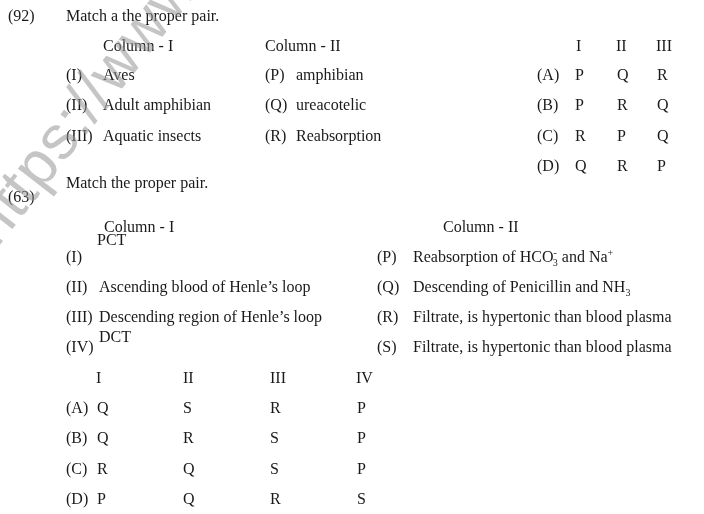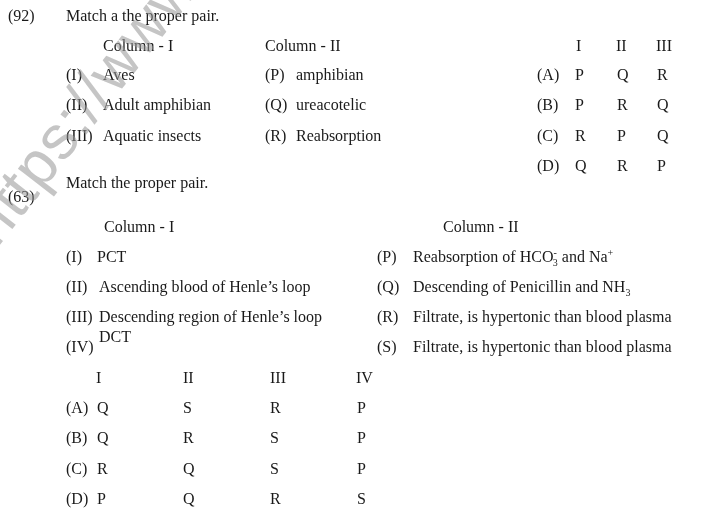--- a/index.html
+++ b/index.html
@@ -74,21 +74,21 @@
 </div>
 
 <div>
   <span class="abs" style="left:8px;top:187px;">(63)</span>
   <span class="abs" style="left:66px;top:173px;">Match the proper pair.</span>
 
   <span class="abs bold" style="left:104px;top:217px;">Column - I</span>
   <span class="abs bold" style="left:443px;top:217px;">Column - II</span>
 
   <span class="abs" style="left:66px;top:247px;">(I)</span>
-  <span class="abs" style="left:97px;top:247px;">PCT</span>
+  <span class="abs" style="left:97px;top:230px;">PCT</span>
   <span class="abs" style="left:66px;top:277px;">(II)</span>
   <span class="abs" style="left:99px;top:277px;">Ascending blood of Henle’s loop</span>
   <span class="abs" style="left:66px;top:307px;">(III)</span>
   <span class="abs" style="left:99px;top:307px;">Descending region of Henle’s loop</span>
   <span class="abs" style="left:66px;top:337px;">(IV)</span>
   <span class="abs" style="left:99px;top:327px;">DCT</span>
 
   <span class="abs" style="left:377px;top:247px;">(P)</span>
   <span class="abs" style="left:413px;top:247px;"><span>Reabsorption of HCO</span><sup>-</sup><sub style="margin-left:-4px;">3</sub><span> and Na</span><sup>+</sup></span>
 

